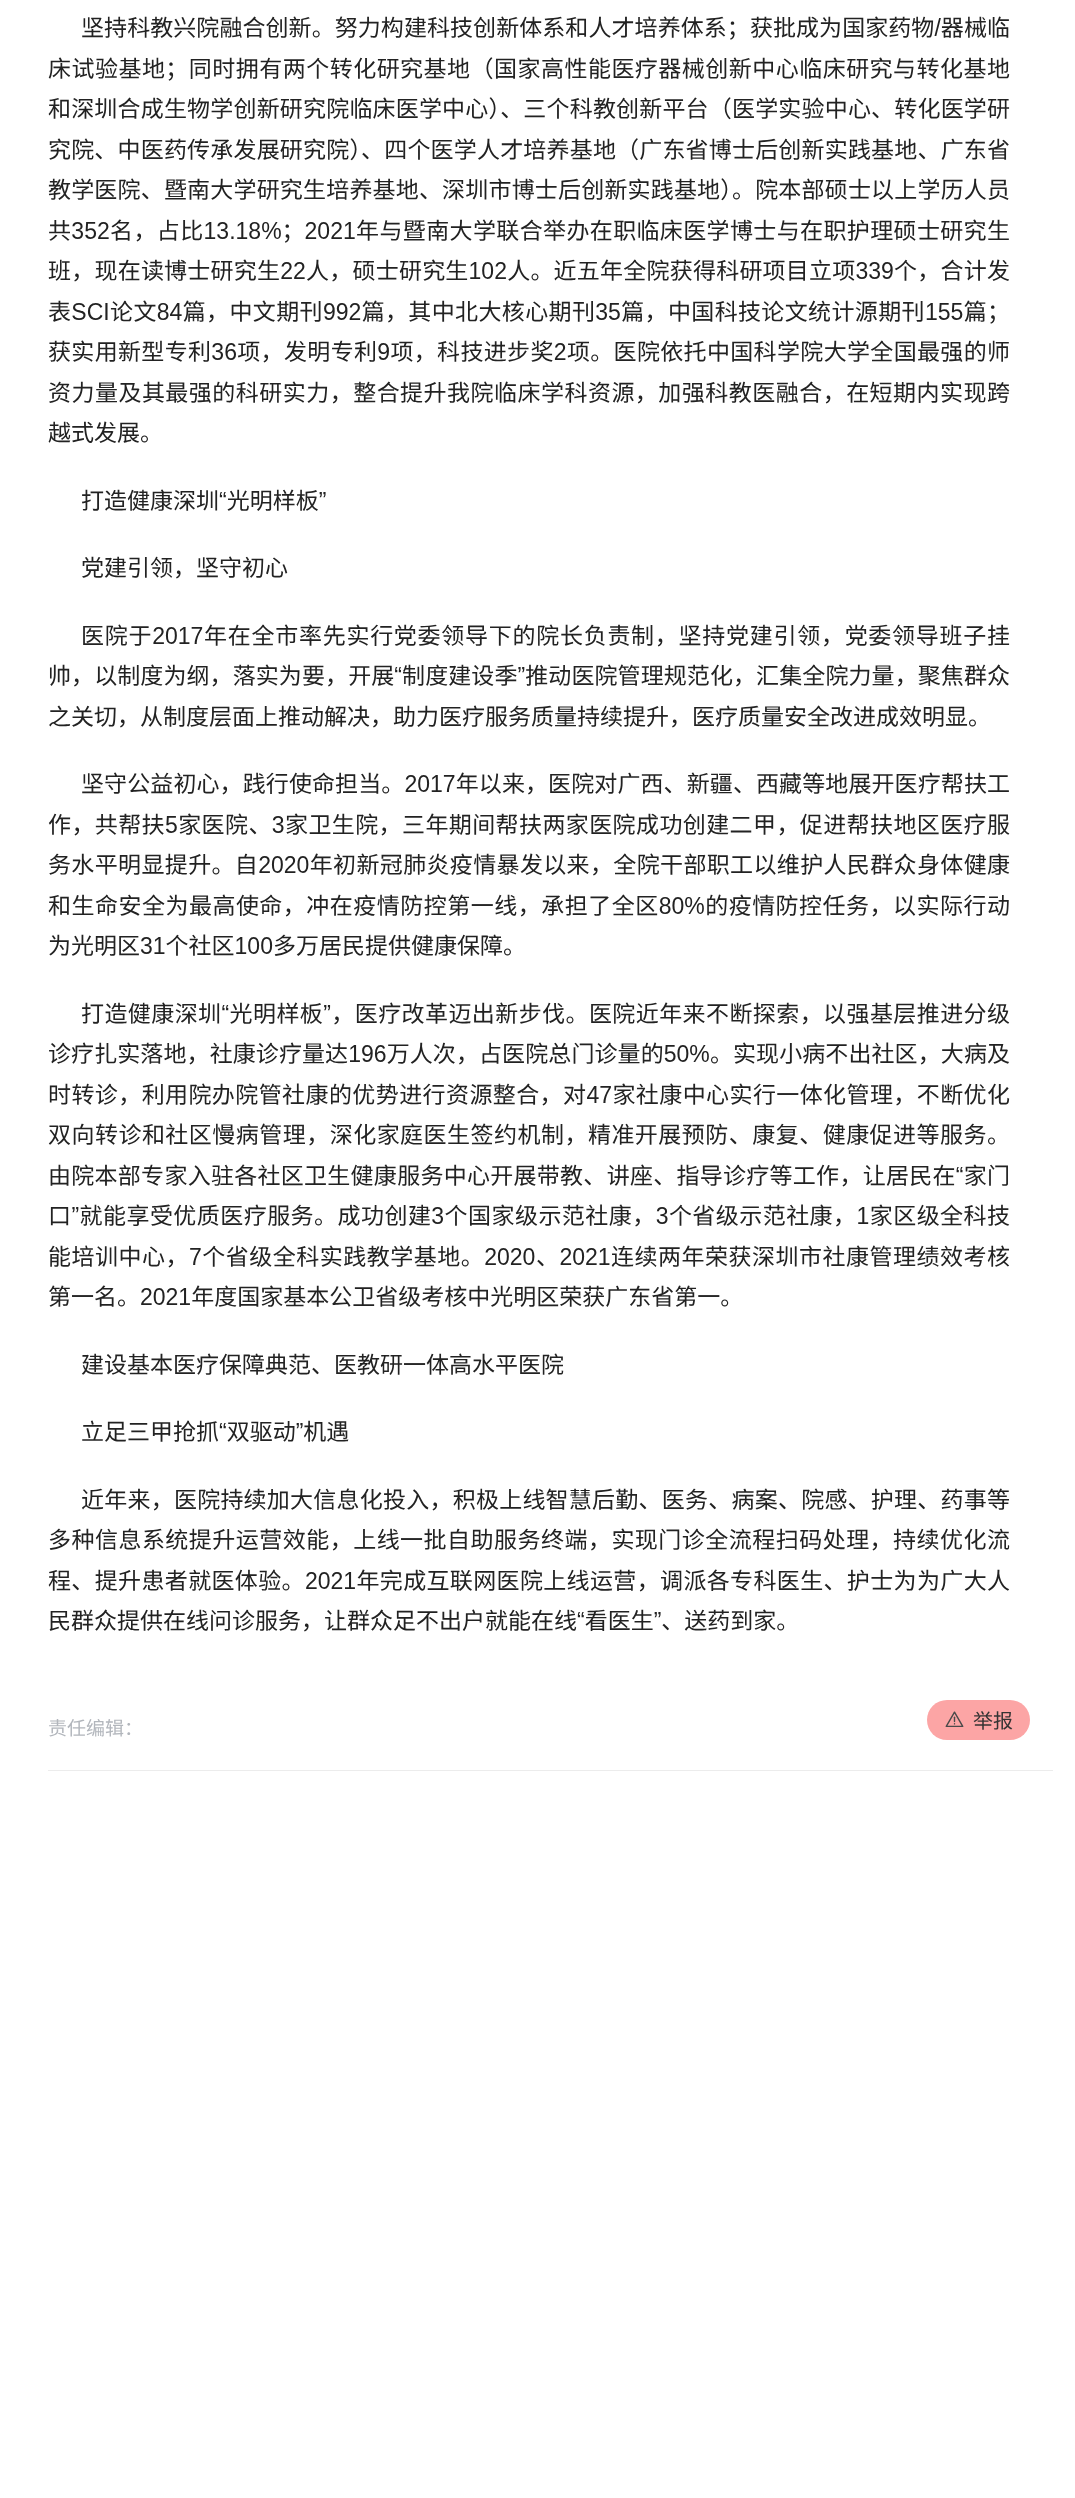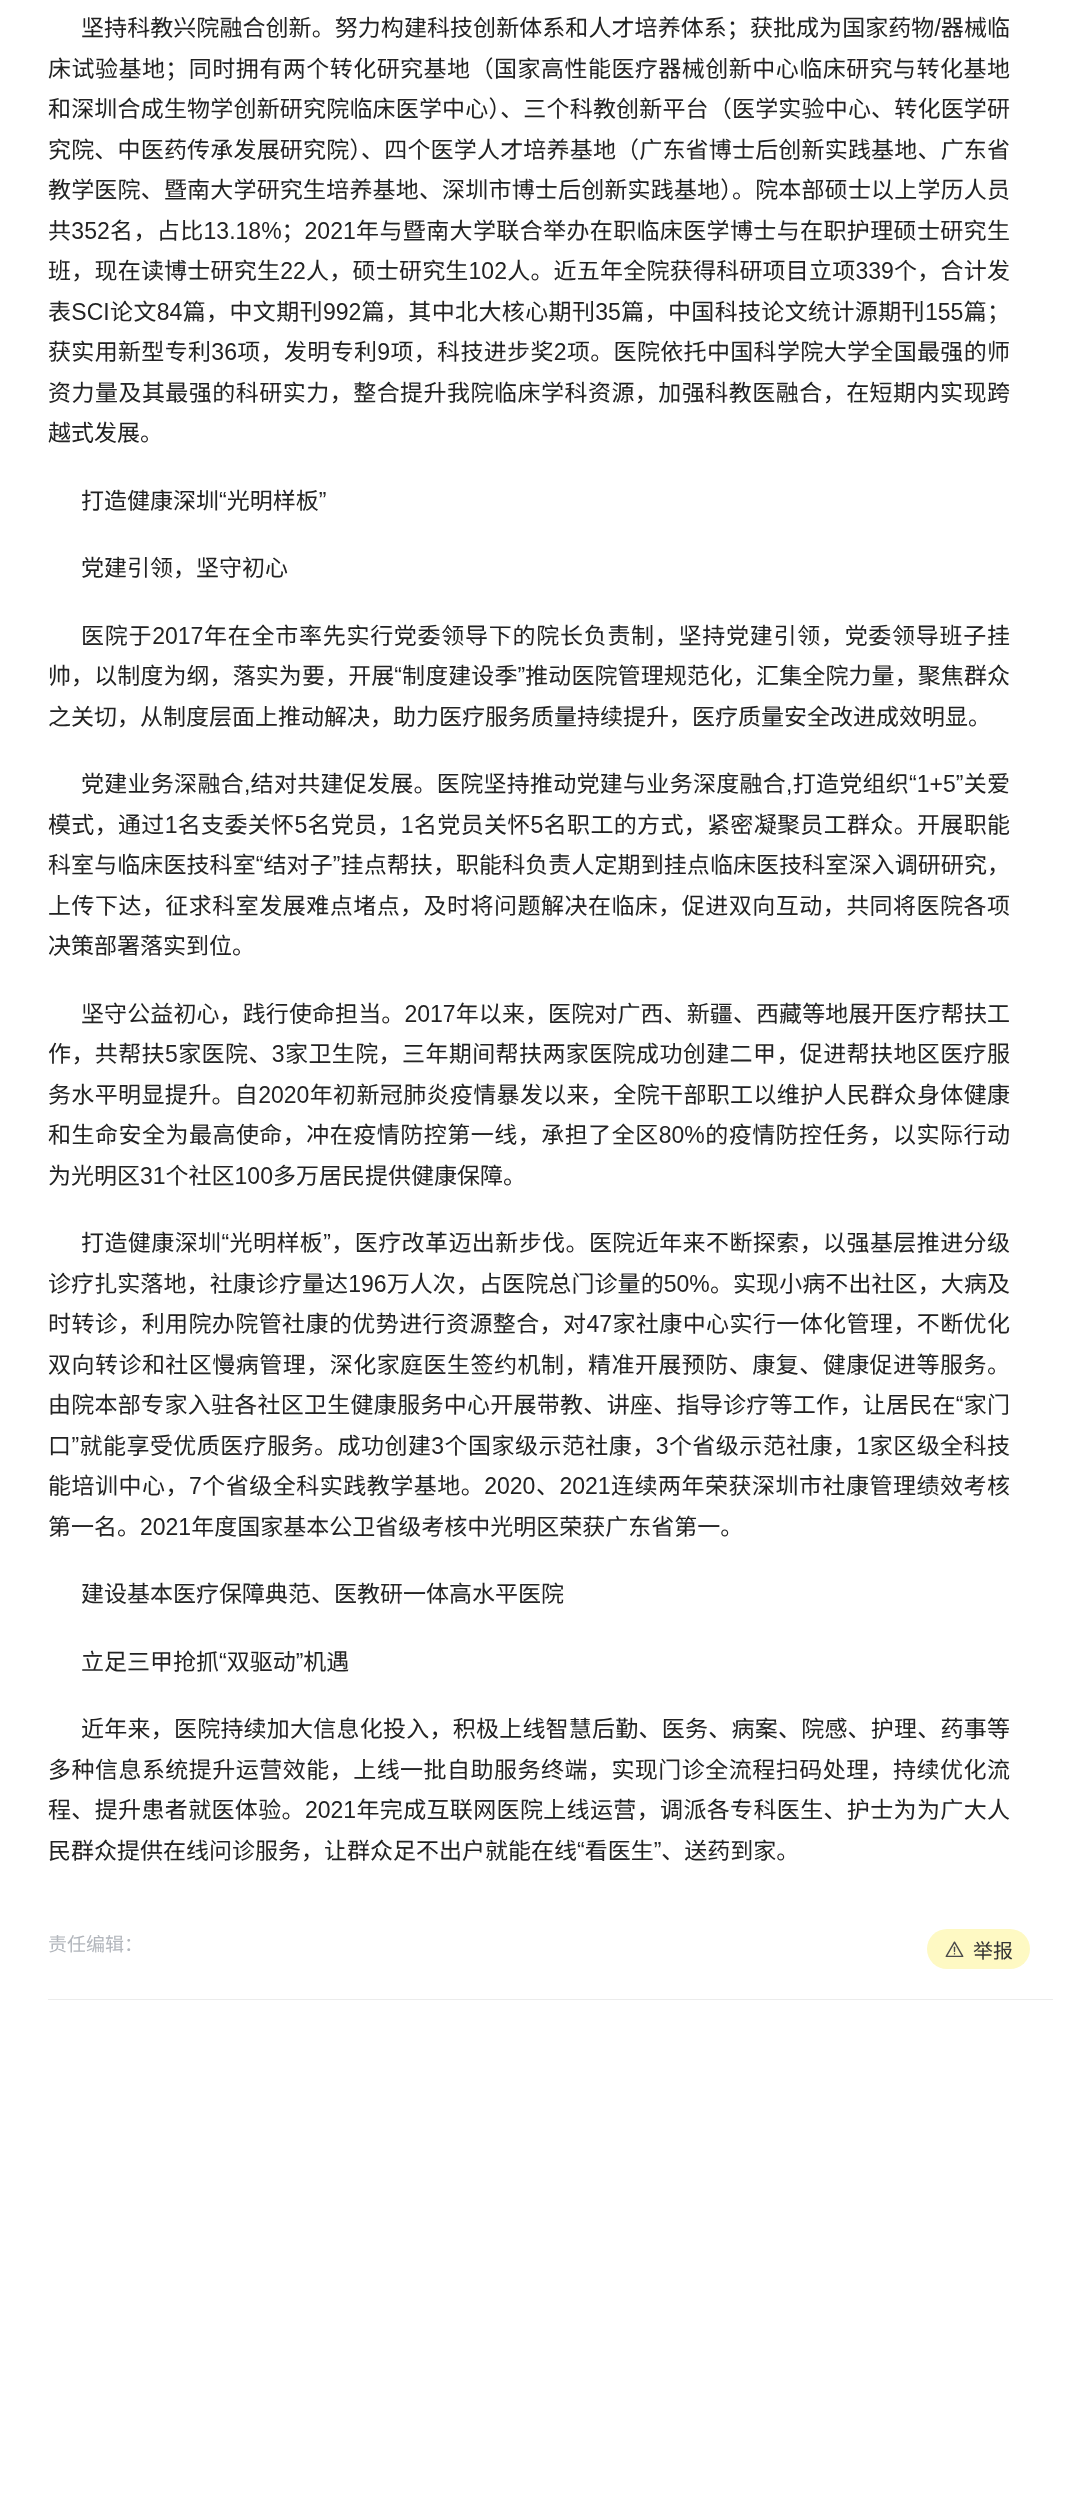--- a/index.html
+++ b/index.html
@@ -19,36 +19,36 @@
     line-height: 40.5px;
     text-align: justify;
     text-indent: 33px;
     color: #222222;
     word-break: break-all;
   }
   .footer-row {
     margin: 58px 45px 0 48px;
     height: 40px;
     display: flex;
-    align-items: flex-start;
+    align-items: flex-end;
     justify-content: space-between;
   }
   .editor {
     font-size: 19px;
     color: #b2b6bc;
   }
   .report-btn {
     display: inline-flex;
     align-items: center;
     gap: 8px;
     height: 40px;
     padding: 0 17px;
     border: none;
     border-radius: 20px;
-    background: #fef9c3;
+    background: #fca5a5;
     color: #333333;
     font-size: 20px;
     font-family: inherit;
     cursor: pointer;
   }
   .report-icon { display: inline-flex; align-items: center; }
   .divider {
     margin: 30px 22px 0 48px;
     border-top: 1px solid #ececec;
     height: 0;
@@ -56,21 +56,20 @@
   .bottom-pad { height: 12px; }
 </style>
 </head>
 <body>
 
 <div class="article">
   <p>坚持科教兴院融合创新。努力构建科技创新体系和人才培养体系；获批成为国家药物/器械临床试验基地；同时拥有两个转化研究基地（国家高性能医疗器械创新中心临床研究与转化基地和深圳合成生物学创新研究院临床医学中心）、三个科教创新平台（医学实验中心、转化医学研究院、中医药传承发展研究院）、四个医学人才培养基地（广东省博士后创新实践基地、广东省教学医院、暨南大学研究生培养基地、深圳市博士后创新实践基地）。院本部硕士以上学历人员共352名，占比13.18%；2021年与暨南大学联合举办在职临床医学博士与在职护理硕士研究生班，现在读博士研究生22人，硕士研究生102人。近五年全院获得科研项目立项339个，合计发表SCI论文84篇，中文期刊992篇，其中北大核心期刊35篇，中国科技论文统计源期刊155篇；获实用新型专利36项，发明专利9项，科技进步奖2项。医院依托中国科学院大学全国最强的师资力量及其最强的科研实力，整合提升我院临床学科资源，加强科教医融合，在短期内实现跨越式发展。</p>
   <p>打造健康深圳“光明样板”</p>
   <p>党建引领，坚守初心</p>
   <p>医院于2017年在全市率先实行党委领导下的院长负责制，坚持党建引领，党委领导班子挂帅，以制度为纲，落实为要，开展“制度建设季”推动医院管理规范化，汇集全院力量，聚焦群众之关切，从制度层面上推动解决，助力医疗服务质量持续提升，医疗质量安全改进成效明显。</p>
-  <p>党建业务深融合,结对共建促发展。医院坚持推动党建与业务深度融合,打造党组织“1+5”关爱模式，通过1名支委关怀5名党员，1名党员关怀5名职工的方式，紧密凝聚员工群众。开展职能科室与临床医技科室“结对子”挂点帮扶，职能科负责人定期到挂点临床医技科室深入调研研究，上传下达，征求科室发展难点堵点，及时将问题解决在临床，促进双向互动，共同将医院各项决策部署落实到位。</p>
   <p>坚守公益初心，践行使命担当。2017年以来，医院对广西、新疆、西藏等地展开医疗帮扶工作，共帮扶5家医院、3家卫生院，三年期间帮扶两家医院成功创建二甲，促进帮扶地区医疗服务水平明显提升。自2020年初新冠肺炎疫情暴发以来，全院干部职工以维护人民群众身体健康和生命安全为最高使命，冲在疫情防控第一线，承担了全区80%的疫情防控任务，以实际行动为光明区31个社区100多万居民提供健康保障。</p>
   <p>打造健康深圳“光明样板”，医疗改革迈出新步伐。医院近年来不断探索，以强基层推进分级诊疗扎实落地，社康诊疗量达196万人次，占医院总门诊量的50%。实现小病不出社区，大病及时转诊，利用院办院管社康的优势进行资源整合，对47家社康中心实行一体化管理，不断优化双向转诊和社区慢病管理，深化家庭医生签约机制，精准开展预防、康复、健康促进等服务。由院本部专家入驻各社区卫生健康服务中心开展带教、讲座、指导诊疗等工作，让居民在“家门口”就能享受优质医疗服务。成功创建3个国家级示范社康，3个省级示范社康，1家区级全科技能培训中心，7个省级全科实践教学基地。2020、2021连续两年荣获深圳市社康管理绩效考核第一名。2021年度国家基本公卫省级考核中光明区荣获广东省第一。</p>
   <p>建设基本医疗保障典范、医教研一体高水平医院</p>
   <p>立足三甲抢抓“双驱动”机遇</p>
   <p>近年来，医院持续加大信息化投入，积极上线智慧后勤、医务、病案、院感、护理、药事等多种信息系统提升运营效能，上线一批自助服务终端，实现门诊全流程扫码处理，持续优化流程、提升患者就医体验。2021年完成互联网医院上线运营，调派各专科医生、护士为为广大人民群众提供在线问诊服务，让群众足不出户就能在线“看医生”、送药到家。</p>
 </div>
 
 <div class="footer-row">
   <span class="editor">责任编辑：</span>
   <button class="report-btn">

